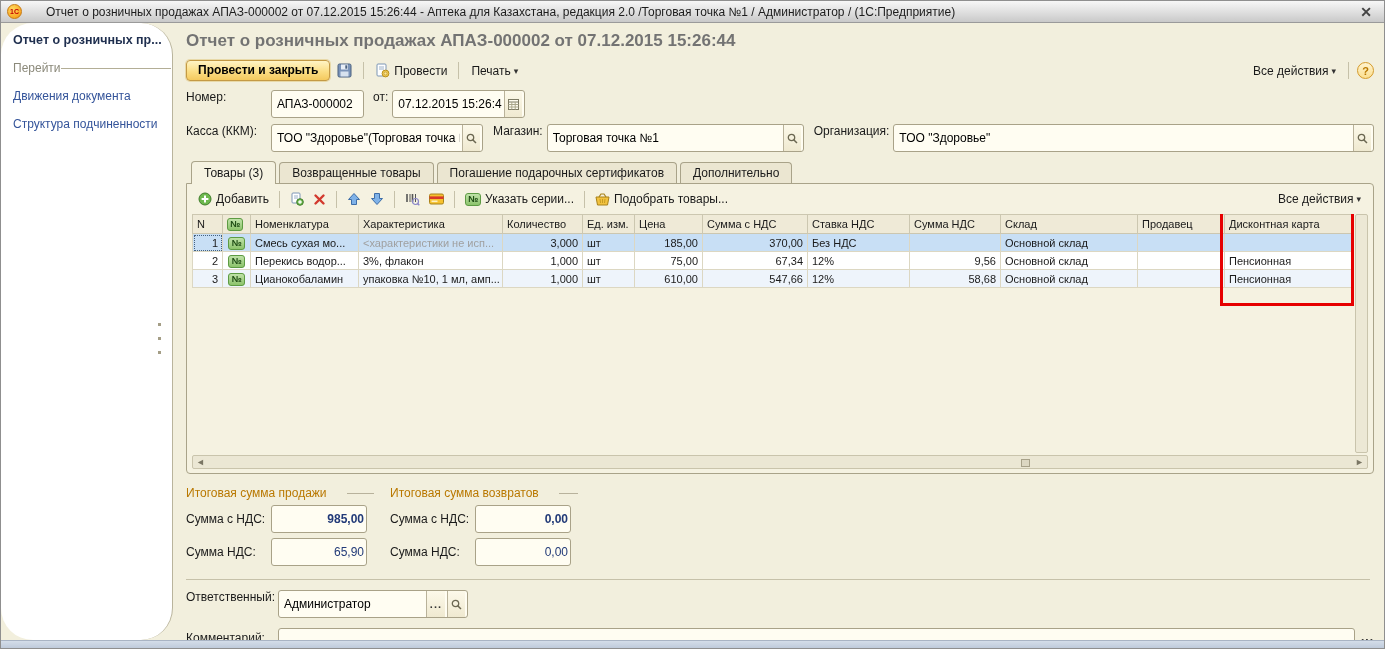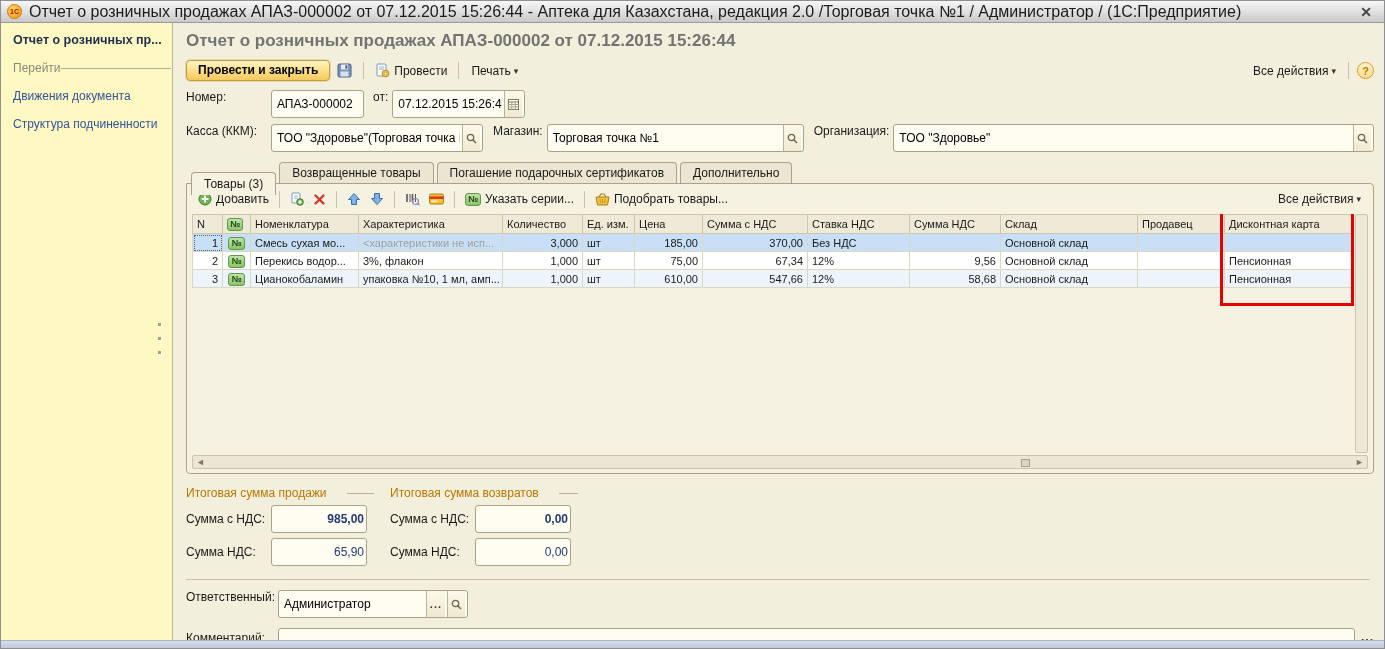--- a/index.html
+++ b/index.html
@@ -3,28 +3,28 @@
 <meta charset="utf-8">
 <style>
   * { box-sizing: border-box; margin: 0; padding: 0; }
   html,body { width:1385px; height:649px; }
   body { font-family: "Liberation Sans", sans-serif; font-size: 12px; color:#1a1a1a; }
   .window { width:1385px; height:649px; border:1px solid #8f8f8f; background:#f2efdd; display:flex; flex-direction:column; overflow:hidden; }
 
   
   .titlebar { height:22px; flex:0 0 22px; background:linear-gradient(#f7f7f7,#dcdcdc 60%,#c9c9c9); border-bottom:1px solid #9a9a9a; display:flex; align-items:center; padding:0 8px 0 6px; }
   .app-logo { width:15px; height:15px; border-radius:50%; background:radial-gradient(circle at 35% 30%, #ffd95e, #f9a825 70%, #e07b00); border:1px solid #c87a10; color:#c40000; font-size:7px; font-weight:bold; display:flex; align-items:center; justify-content:center; }
-  .titlebar-text { flex:1; padding-left:7px; color:#1c1c1c; font-size:16px; white-space:nowrap; overflow:hidden; }
+  .titlebar-text { flex:1; padding-left:24px; color:#1c1c1c; font-size:12px; white-space:nowrap; overflow:hidden; }
   .close-x { font-size:14px; font-weight:bold; color:#444; padding:0 4px; cursor:pointer; }
 
   
   .app { flex:1; display:flex; min-height:0; }
 
   
-  .sidebar { width:172px; flex:0 0 172px; background:#fef9c3; border-right:1px solid #b9b49c; padding:10px 1px 0 12px; position:relative; }
+  .sidebar { width:172px; flex:0 0 172px; background:#ffffff; border-right:1px solid #b9b49c; padding:10px 1px 0 12px; position:relative;border-radius:32px; }
   .sidebar-title { font-weight:bold; color:#1f2f4f; font-size:12.5px; margin-bottom:14px; white-space:nowrap; }
   .nav-header { display:flex; align-items:center; color:#8b897a; margin-bottom:7px; }
   .nav-header .line { flex:1; border-top:1px solid #b3ae96; }
   .side-link { color:#34549a; margin:14px 0; cursor:pointer; white-space:nowrap; }
   .splitter { position:absolute; right:10px; top:300px; display:flex; flex-direction:column; gap:10px; }
   .splitter i { width:4px; height:4px; background:#a49e86; border-right:1px solid #fff; border-bottom:1px solid #fff; }
 
   
   .main { flex:1; min-width:0; padding:5px 10px 0 13px; display:flex; flex-direction:column; background:#f2efdd; }
   .page-title { color:#737373; font-size:17px; font-weight:bold; margin:3px 0 9px; }
@@ -41,21 +41,21 @@
   .form-row { display:flex; margin-bottom:6px; }
   .lbl { white-space:nowrap; }
   .field { display:inline-flex; align-items:center; background:#fffdf2; border:1px solid #a9a288; border-radius:3px; height:28px; padding:0 2px 0 5px; }
   .field input { border:none; outline:none; background:transparent; font:inherit; width:100%; padding:0; color:#000; }
   .in-btn { display:flex; align-items:center; justify-content:center; border-left:1px solid #b9b29a; height:100%; padding:0 3px; margin-left:2px; cursor:pointer; background:linear-gradient(#fcf9ea,#efe9d0); }
   .dots-btn { font-weight:bold; letter-spacing:1px; font-size:11px; color:#333; }
 
   
   .tabs { display:flex; gap:3px; padding-left:5px; position:relative; z-index:2; margin-top:2px; }
   .tab { background:#ebe6d1; border:1px solid #a9a389; border-bottom:none; border-radius:4px 4px 0 0; padding:3px 12px 3px; margin-top:2px; cursor:pointer; white-space:nowrap; }
-  .tab.active { background:#f5f2e1; padding-top:4px; margin-top:0; position:relative; top:12px; font-weight:normal; }
+  .tab.active { background:#f5f2e1; padding-top:4px; margin-top:0; position:relative; top:1px; font-weight:normal; }
 
   
   .panel { border:1px solid #a9a389; background:#f5f2e1; border-radius:0 4px 4px 4px; height:291px; flex:0 0 291px; display:flex; flex-direction:column; padding:4px 5px 4px; position:relative; z-index:1; }
   .grid-toolbar { display:flex; align-items:center; gap:3px; padding:2px 3px 6px; }
   .grid-area { flex:1; position:relative; min-height:0; }
   .grid-wrap { position:absolute; left:0; top:0; right:14px; bottom:0; overflow:hidden; }
   table.grid { border-collapse:collapse; table-layout:fixed; width:100%; font-size:11px; background:transparent; }
   table.grid th { background:#efead7; border:1px solid #ccc7b0; font-weight:normal; text-align:left; padding:2px 4px; height:19px; white-space:nowrap; overflow:hidden; }
   table.grid td { border:1px solid #dcd7c2; padding:1px 4px; height:18px; background:#fff; white-space:nowrap; overflow:hidden; }
   table.grid tr.sel td { background:#c8dff5; }

